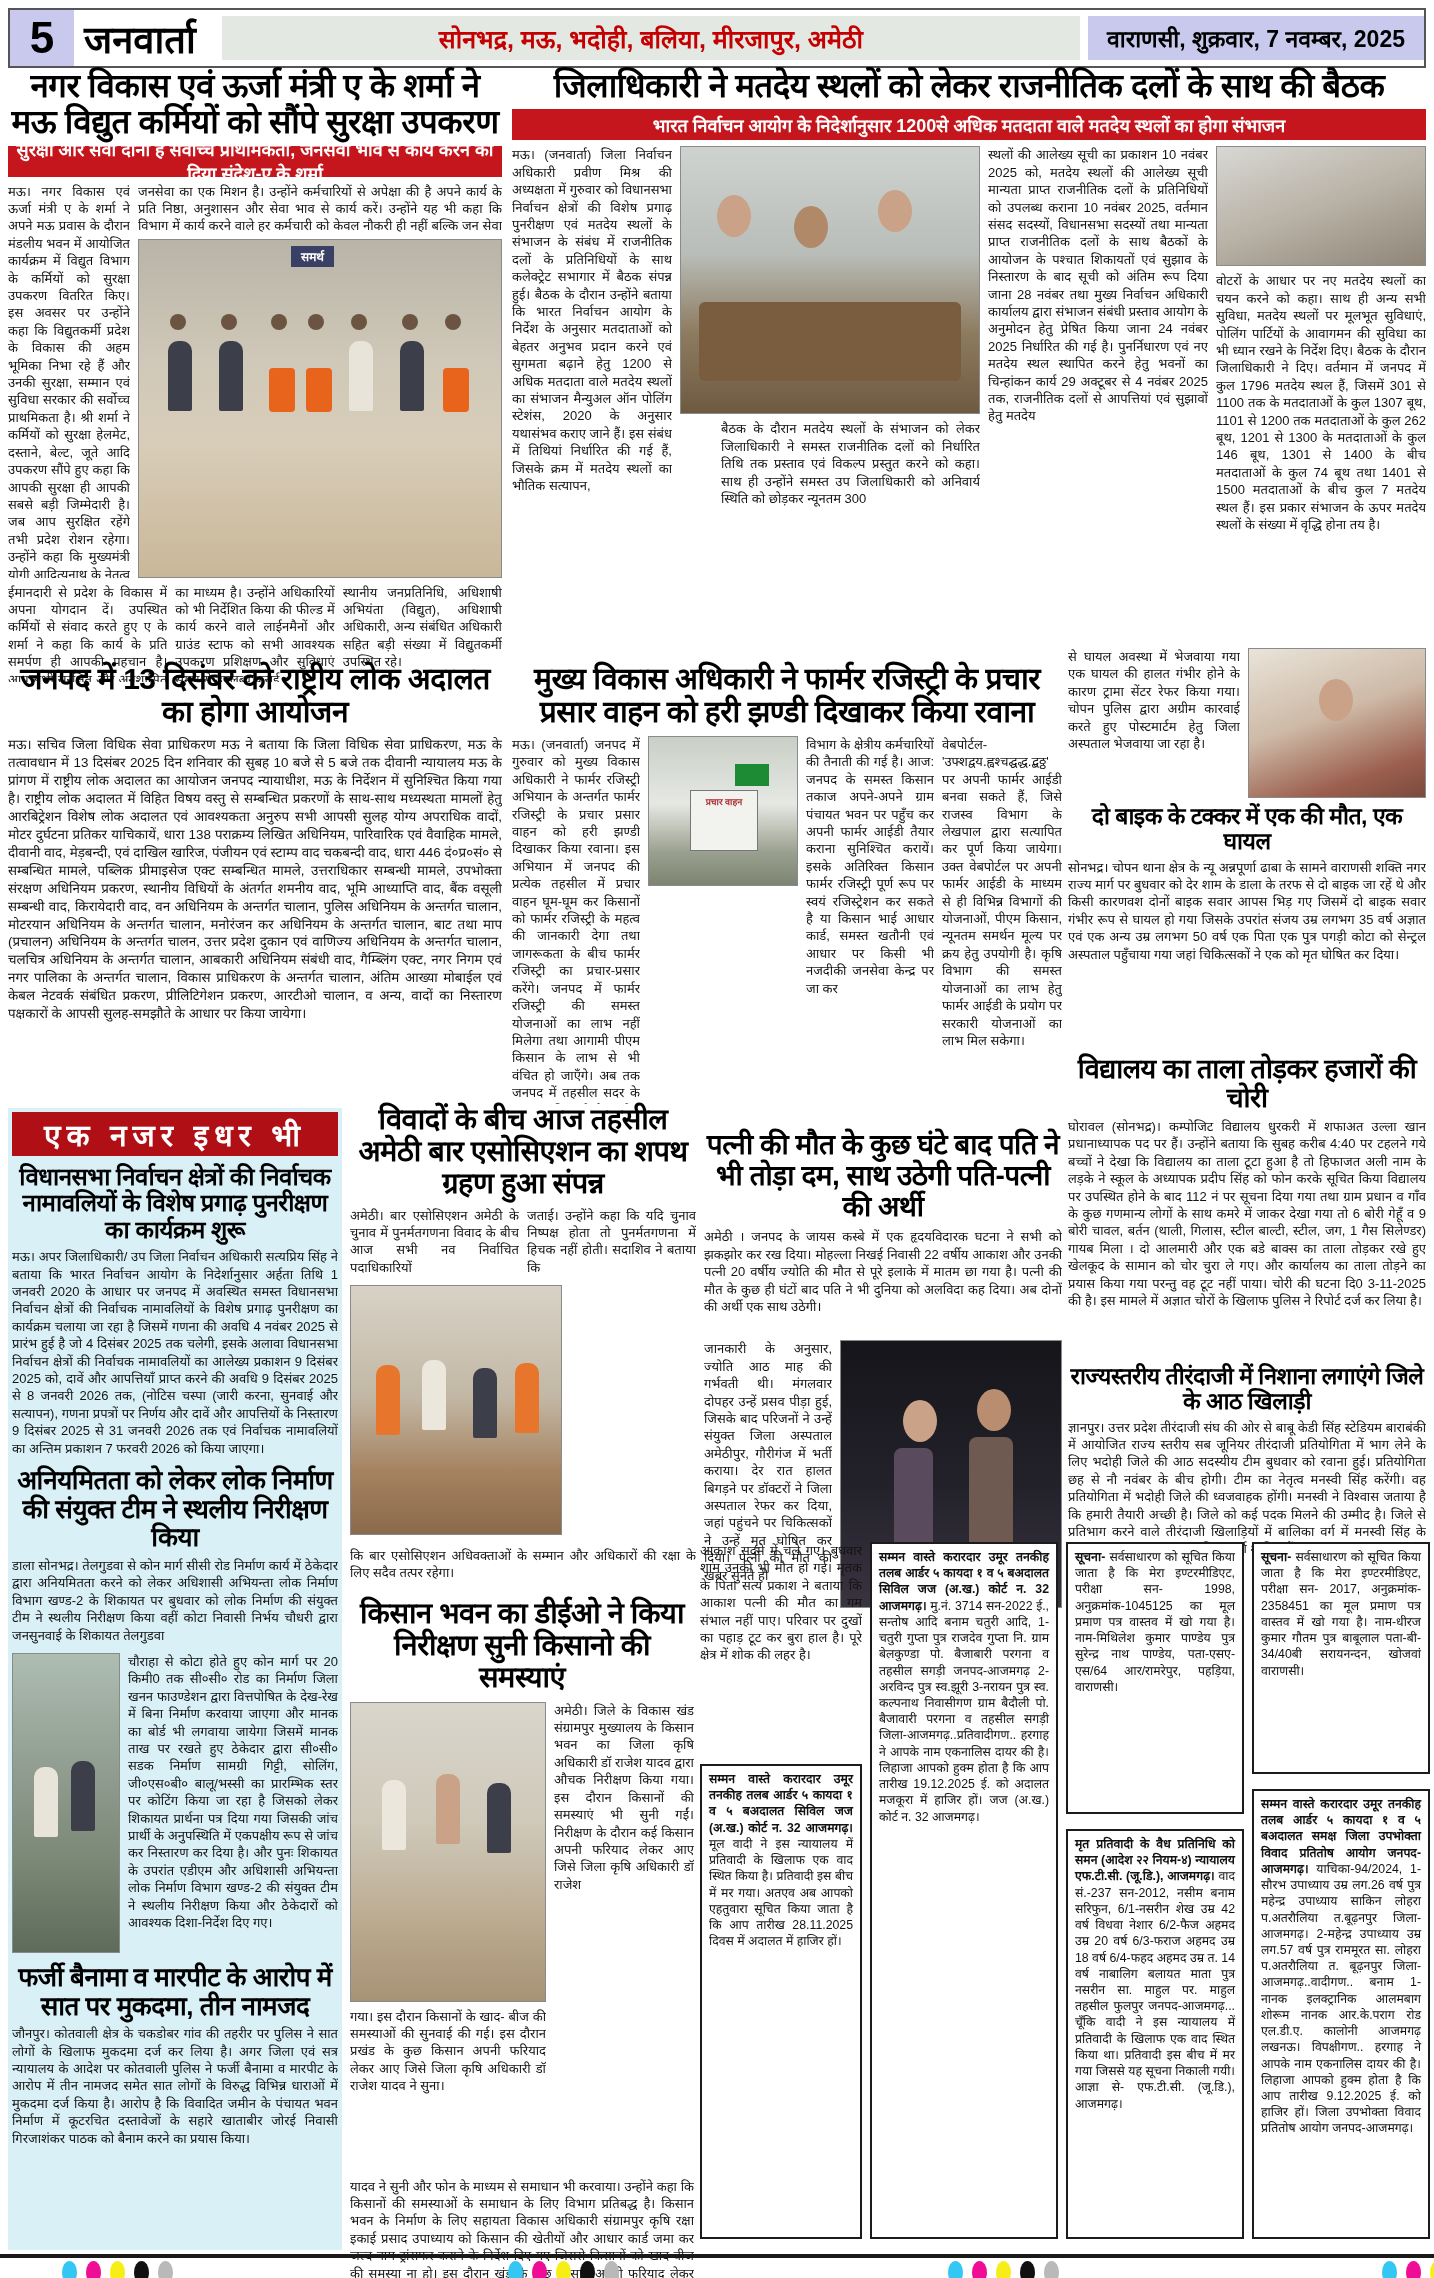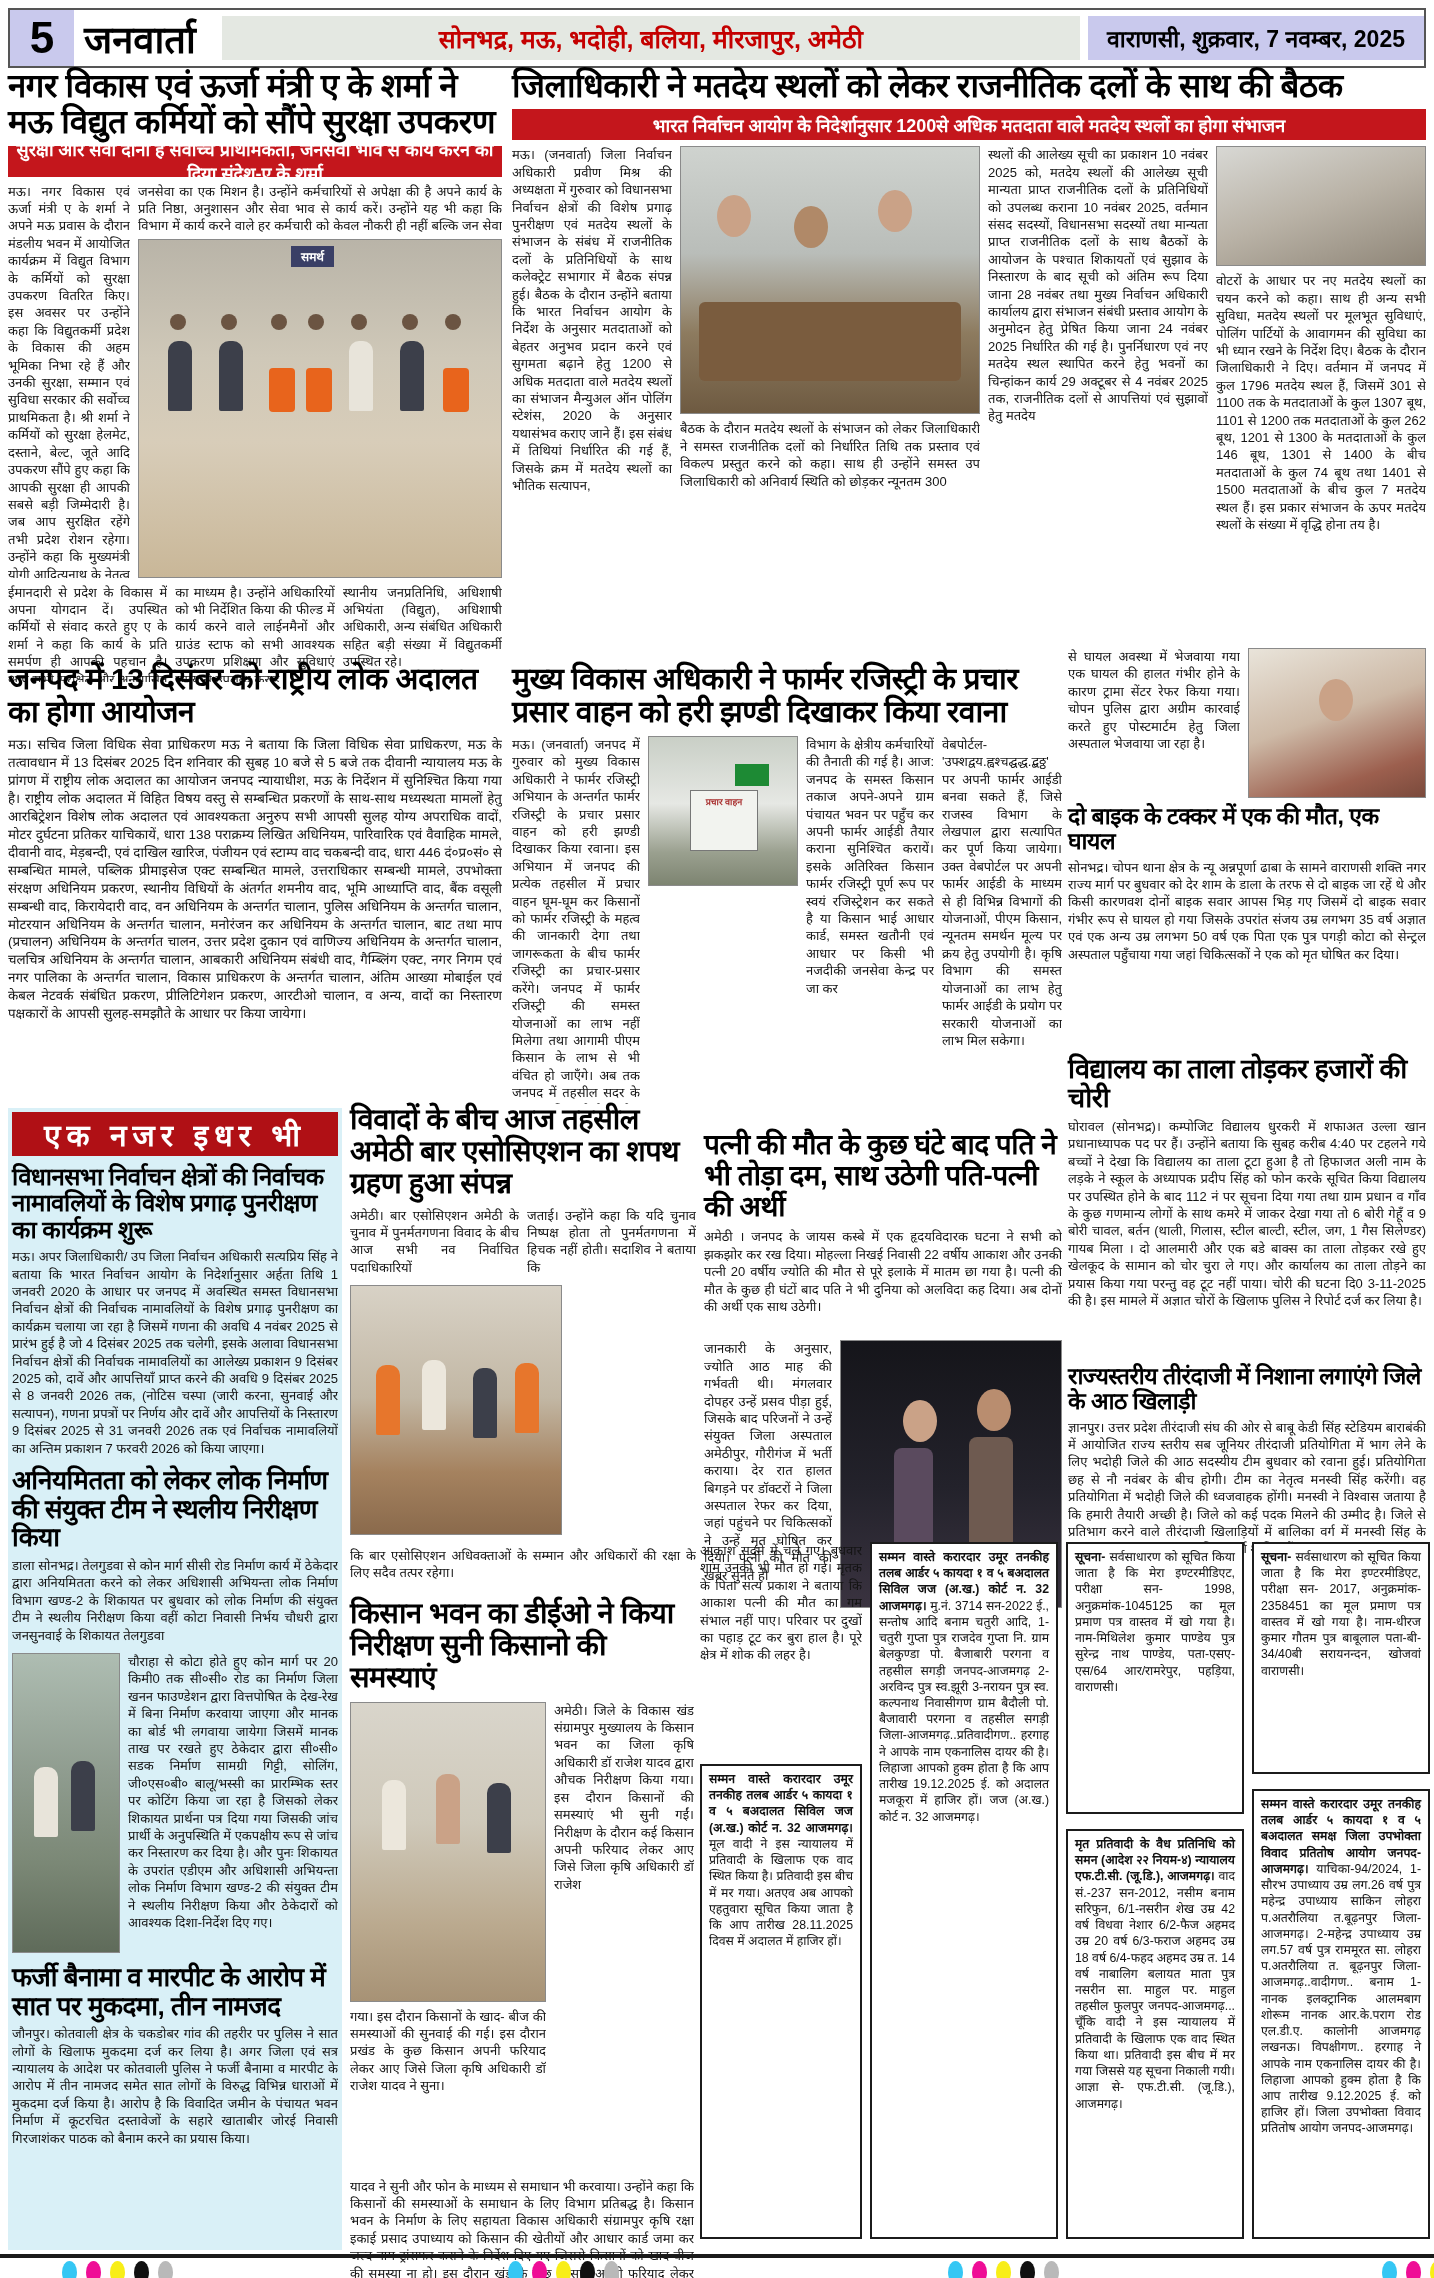--- a/index.html
+++ b/index.html
@@ -7,21 +7,21 @@
         font-family:"Liberation Sans","DejaVu Sans",sans-serif;color:#111;}
   .abs{position:absolute;}
   .hdr-wrap{border:2px solid #555;background:#fff;display:flex;align-items:stretch;}
   .hdr-num{background:#c9c9ed;width:64px;display:flex;align-items:center;justify-content:center;
            font-size:44px;font-weight:800;color:#000;}
   .hdr-mast{display:flex;align-items:center;padding:0 18px 0 10px;font-size:38px;font-weight:800;color:#000;}
   .hdr-strip{flex:1;background:#e4e8e2;margin:6px 8px;display:flex;align-items:center;justify-content:center;
              color:#c40000;font-weight:800;font-size:25px;}
   .hdr-date{background:#c9c9ed;width:336px;margin:6px 0;display:flex;align-items:center;justify-content:center;
             font-weight:800;font-size:23px;color:#000;}
-  .art-head{font-weight:800;color:#000;line-height:1.1;letter-spacing:-.5px;}
+  .art-head{font-weight:800;text-align:center;color:#000;line-height:1.1;letter-spacing:-.5px;}
   .kicker{background:#c4161c;color:#fff;font-weight:700;text-align:center;display:flex;align-items:center;justify-content:center;}
   .body-txt{font-size:13px;line-height:1.34;text-align:justify;color:#141414;overflow:hidden;}
   .ph{border:1px solid #8a8a8a;box-sizing:border-box;position:relative;overflow:hidden;}
   .ph-group{background:linear-gradient(180deg,#b9b4a8 0%,#cfc8b8 35%,#d8cdb9 60%,#c9b798 100%);}
   .ph-group .sign{position:absolute;top:6px;left:42%;background:#3a3f66;color:#fff;font-size:12px;padding:2px 10px;font-weight:700;}
   .vest{position:absolute;width:26px;height:44px;background:#e8641c;border-radius:4px;top:38%;}
   .person{position:absolute;width:24px;height:70px;background:#3c3f4a;border-radius:10px 10px 2px 2px;top:30%;}
   .head-dot{position:absolute;width:16px;height:16px;border-radius:50%;background:#6b5442;top:22%;}
   .ph-meeting{background:linear-gradient(180deg,#cfd3cf 0%,#b9bdb9 40%,#8d7b5f 70%,#6e5a41 100%);}
   .ph-closeup{background:linear-gradient(160deg,#d8d8d4 0%,#b9b2a6 50%,#8f8678 100%);}
@@ -94,21 +94,21 @@
     <div class="kicker" style="margin-top:5px;height:31px;font-size:18px;">भारत निर्वाचन आयोग के निदेर्शानुसार 1200से अधिक मतदाता वाले मतदेय स्थलों का होगा संभाजन</div>
     <div class="row" style="margin-top:6px;height:500px;">
       <div class="body-txt" style="width:160px;height:100%;">मऊ। (जनवार्ता) जिला निर्वाचन अधिकारी प्रवीण मिश्र की अध्यक्षता में गुरुवार को विधानसभा निर्वाचन क्षेत्रों की विशेष प्रगाढ़ पुनरीक्षण एवं मतदेय स्थलों के संभाजन के संबंध में राजनीतिक दलों के प्रतिनिधियों के साथ कलेक्ट्रेट सभागार में बैठक संपन्न हुई। बैठक के दौरान उन्होंने बताया कि भारत निर्वाचन आयोग के निर्देश के अनुसार मतदाताओं को बेहतर अनुभव प्रदान करने एवं सुगमता बढ़ाने हेतु 1200 से अधिक मतदाता वाले मतदेय स्थलों का संभाजन मैन्युअल ऑन पोलिंग स्टेशंस, 2020 के अनुसार यथासंभव कराए जाने हैं। इस संबंध में तिथियां निर्धारित की गई हैं, जिसके क्रम में मतदेय स्थलों का भौतिक सत्यापन,</div>
       <div class="stack" style="width:300px;">
         <div class="ph ph-meeting" style="width:300px;height:268px;">
           <div class="face" style="left:12%;top:18%;"></div>
           <div class="face" style="left:38%;top:22%;background:#b08968;"></div>
           <div class="face" style="left:66%;top:16%;"></div>
           <div style="position:absolute;left:6%;top:58%;width:88%;height:30%;background:#7a5c3e;border-radius:6px;"></div>
         </div>
-        <div class="body-txt" style="height:220px;">बैठक के दौरान मतदेय स्थलों के संभाजन को लेकर जिलाधिकारी ने समस्त राजनीतिक दलों को निर्धारित तिथि तक प्रस्ताव एवं विकल्प प्रस्तुत करने को कहा। साथ ही उन्होंने समस्त उप जिलाधिकारी को अनिवार्य स्थिति को छोड़कर न्यूनतम 300</div>
+        <div class="body-txt" style="height:220px;margin-left:41px;">बैठक के दौरान मतदेय स्थलों के संभाजन को लेकर जिलाधिकारी ने समस्त राजनीतिक दलों को निर्धारित तिथि तक प्रस्ताव एवं विकल्प प्रस्तुत करने को कहा। साथ ही उन्होंने समस्त उप जिलाधिकारी को अनिवार्य स्थिति को छोड़कर न्यूनतम 300</div>
       </div>
       <div class="body-txt" style="width:220px;height:100%;">स्थलों की आलेख्य सूची का प्रकाशन 10 नवंबर 2025 को, मतदेय स्थलों की आलेख्य सूची मान्यता प्राप्त राजनीतिक दलों के प्रतिनिधियों को उपलब्ध कराना 10 नवंबर 2025, वर्तमान संसद सदस्यों, विधानसभा सदस्यों तथा मान्यता प्राप्त राजनीतिक दलों के साथ बैठकों के आयोजन के पश्चात शिकायतों एवं सुझाव के निस्तारण के बाद सूची को अंतिम रूप दिया जाना 28 नवंबर तथा मुख्य निर्वाचन अधिकारी कार्यालय द्वारा संभाजन संबंधी प्रस्ताव आयोग के अनुमोदन हेतु प्रेषित किया जाना 24 नवंबर 2025 निर्धारित की गई है। पुनर्निधारण एवं नए मतदेय स्थल स्थापित करने हेतु भवनों का चिन्हांकन कार्य 29 अक्टूबर से 4 नवंबर 2025 तक, राजनीतिक दलों से आपत्तियां एवं सुझावों हेतु मतदेय</div>
       <div class="stack" style="flex:1;">
         <div class="ph ph-closeup" style="width:100%;height:120px;"></div>
         <div class="body-txt" style="flex:1;">वोटरों के आधार पर नए मतदेय स्थलों का चयन करने को कहा। साथ ही अन्य सभी सुविधा, मतदेय स्थलों पर मूलभूत सुविधाएं, पोलिंग पार्टियों के आवागमन की सुविधा का भी ध्यान रखने के निर्देश दिए। बैठक के दौरान जिलाधिकारी ने दिए। वर्तमान में जनपद में कुल 1796 मतदेय स्थल हैं, जिसमें 301 से 1100 तक के मतदाताओं के कुल 1307 बूथ, 1101 से 1200 तक मतदाताओं के कुल 262 बूथ, 1201 से 1300 के मतदाताओं के कुल 146 बूथ, 1301 से 1400 के बीच मतदाताओं के कुल 74 बूथ तथा 1401 से 1500 मतदाताओं के बीच कुल 7 मतदेय स्थल हैं। इस प्रकार संभाजन के ऊपर मतदेय स्थलों के संख्या में वृद्धि होना तय है।</div>
       </div>
     </div>
   </div>
 
   <div class="abs" style="left:8px;top:662px;width:494px;">

